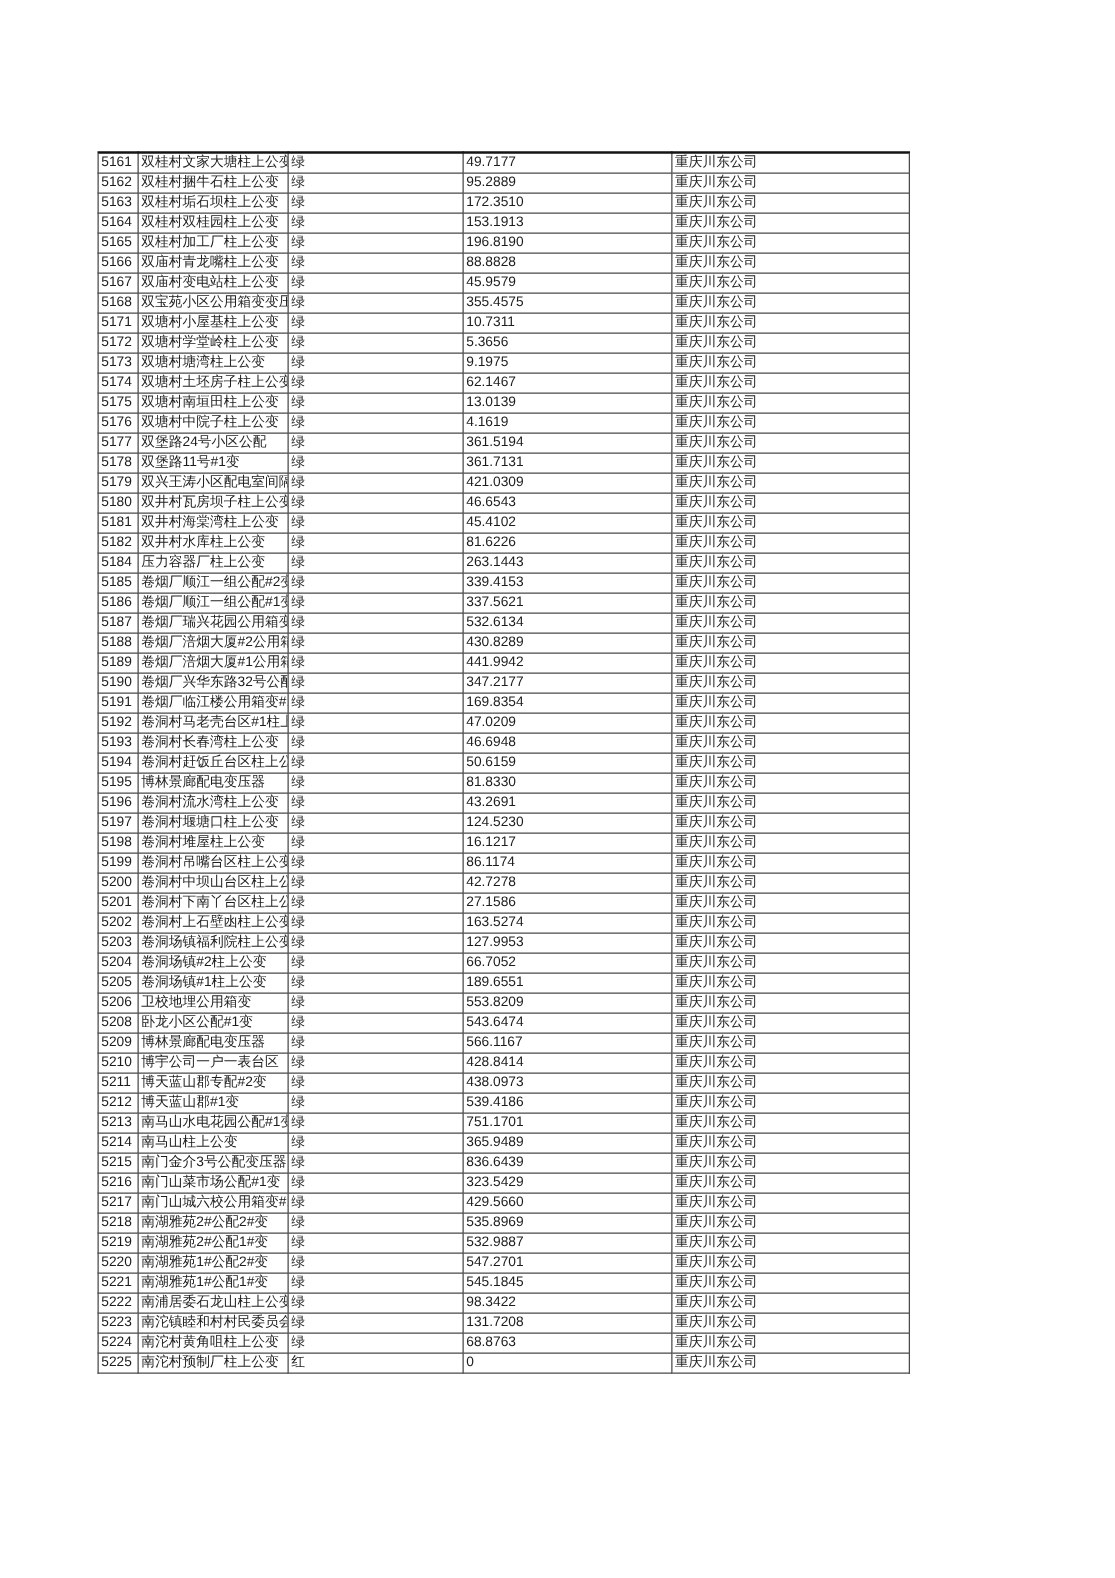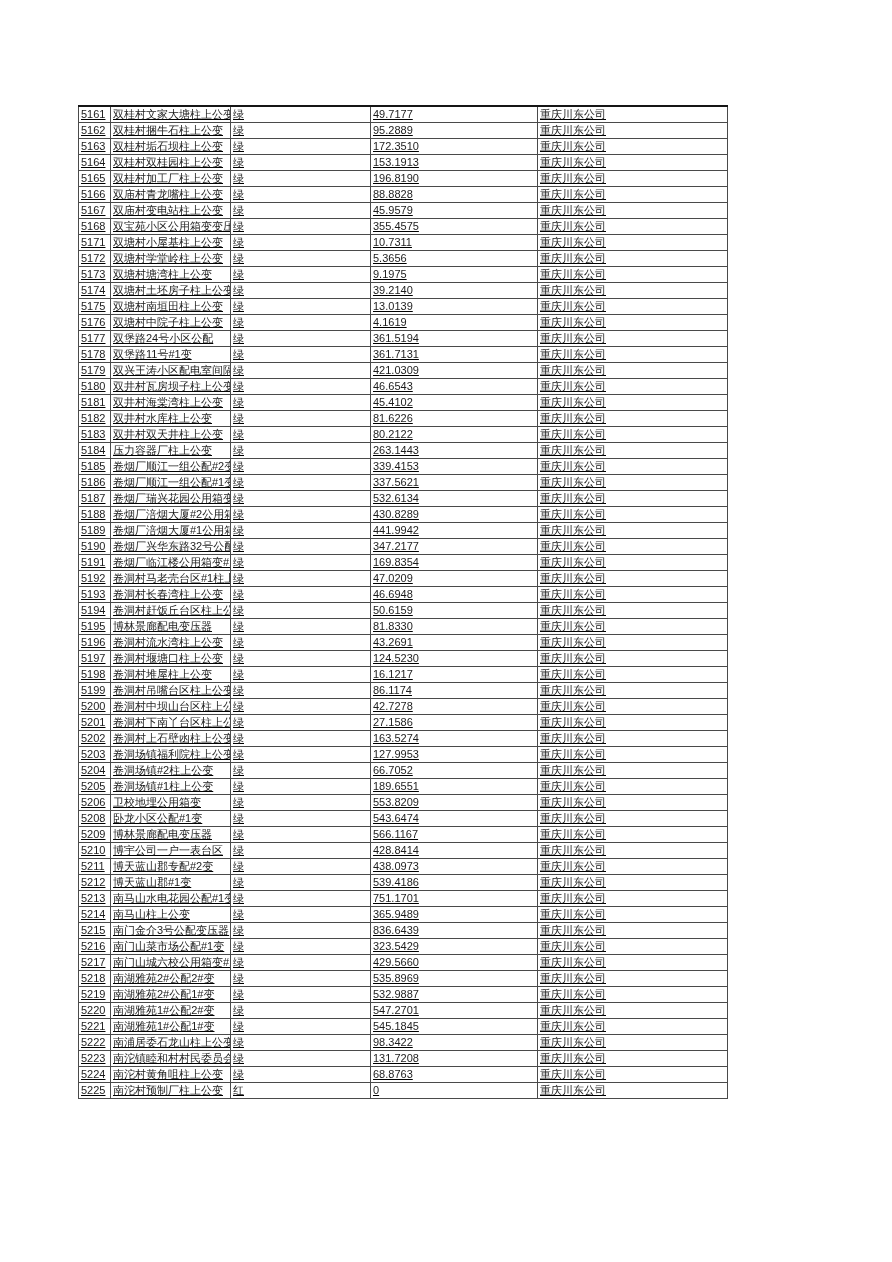--- a/index.html
+++ b/index.html
@@ -10,22 +10,21 @@
   body {
     position: relative;
     width: 892px;
     height: 1262px;
     font-family: "Liberation Sans", sans-serif;
     overflow: hidden;
   }
   .sheet {
     position: absolute;
     left: 78px;
-    top: 105px;
-    text-decoration: underline;
+    top: 121px;
   }
   table.grid {
     border-collapse: collapse;
     table-layout: fixed;
     width: 649px;
     border: 1px solid #3f3f3f;
     border-top: 2px solid #151515;
   }
   table.grid td {
     border: 1px solid #4a4a4a;
@@ -134,21 +133,21 @@
           <td class="col-row_id">5173</td>
           <td class="col-name">双塘村塘湾柱上公变</td>
           <td class="col-status">绿</td>
           <td class="col-value">9.1975</td>
           <td class="col-company">重庆川东公司</td>
         </tr>
         <tr>
           <td class="col-row_id">5174</td>
           <td class="col-name">双塘村土坯房子柱上公变</td>
           <td class="col-status">绿</td>
-          <td class="col-value">39.2140</td>
+          <td class="col-value">62.1467</td>
           <td class="col-company">重庆川东公司</td>
         </tr>
         <tr>
           <td class="col-row_id">5175</td>
           <td class="col-name">双塘村南垣田柱上公变</td>
           <td class="col-status">绿</td>
           <td class="col-value">13.0139</td>
           <td class="col-company">重庆川东公司</td>
         </tr>
         <tr>
@@ -191,27 +190,20 @@
           <td class="col-name">双井村海棠湾柱上公变</td>
           <td class="col-status">绿</td>
           <td class="col-value">45.4102</td>
           <td class="col-company">重庆川东公司</td>
         </tr>
         <tr>
           <td class="col-row_id">5182</td>
           <td class="col-name">双井村水库柱上公变</td>
           <td class="col-status">绿</td>
           <td class="col-value">81.6226</td>
-          <td class="col-company">重庆川东公司</td>
-        </tr>
-        <tr>
-          <td class="col-row_id">5183</td>
-          <td class="col-name">双井村双天井柱上公变</td>
-          <td class="col-status">绿</td>
-          <td class="col-value">80.2122</td>
           <td class="col-company">重庆川东公司</td>
         </tr>
         <tr>
           <td class="col-row_id">5184</td>
           <td class="col-name">压力容器厂柱上公变</td>
           <td class="col-status">绿</td>
           <td class="col-value">263.1443</td>
           <td class="col-company">重庆川东公司</td>
         </tr>
         <tr>

